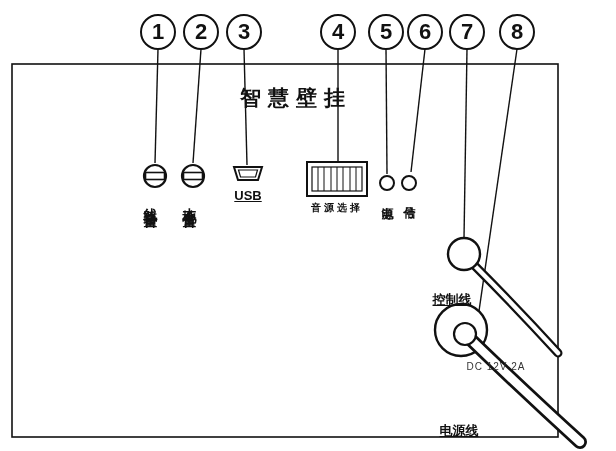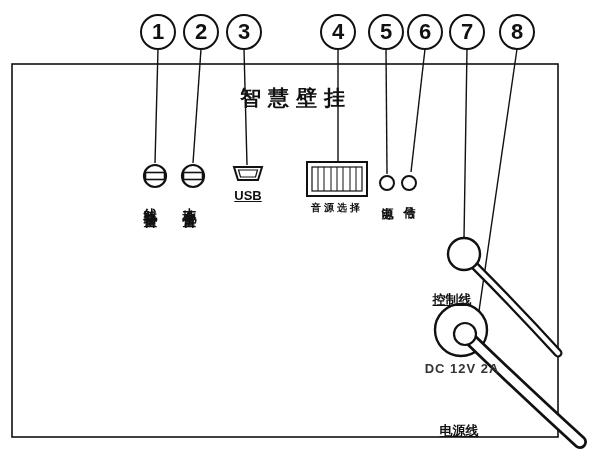--- a/index.html
+++ b/index.html
@@ -10,21 +10,21 @@
   .txt { position:absolute; color:#111; white-space:nowrap; }
   .hcenter { transform:translateX(-50%); }
   .title { font-size:21px; font-weight:bold; letter-spacing:7px; }
   .co { position:absolute; width:36px; height:36px; line-height:36px; text-align:center;
         font-size:22px; font-weight:bold; transform:translate(-50%,-50%); }
   .vtext { writing-mode:vertical-rl; text-orientation:upright; letter-spacing:2px; }
   .lbl-b13 { font-size:13px; font-weight:bold;text-decoration:underline; }
   .lbl-b14 { font-size:10px; font-weight:bold; }
   .lbl-v14 { font-size:14px; font-weight:bold; }
   .lbl-v12 { font-size:12px; font-weight:bold; letter-spacing:1px; }
-  .lbl-small { font-size:13px; font-weight:bold; color:#333; letter-spacing:1px; }
+  .lbl-small { font-size:10px; font-weight:normal; color:#333; letter-spacing:1px;margin-left:34px; }
 </style>
 </head>
 <body>
 
 <div class="stage">
 
   <svg width="616" height="451" viewBox="0 0 616 451">
 
     <rect x="12" y="64" width="546" height="373" fill="#ffffff" stroke="#111" stroke-width="1.6"></rect>
 

